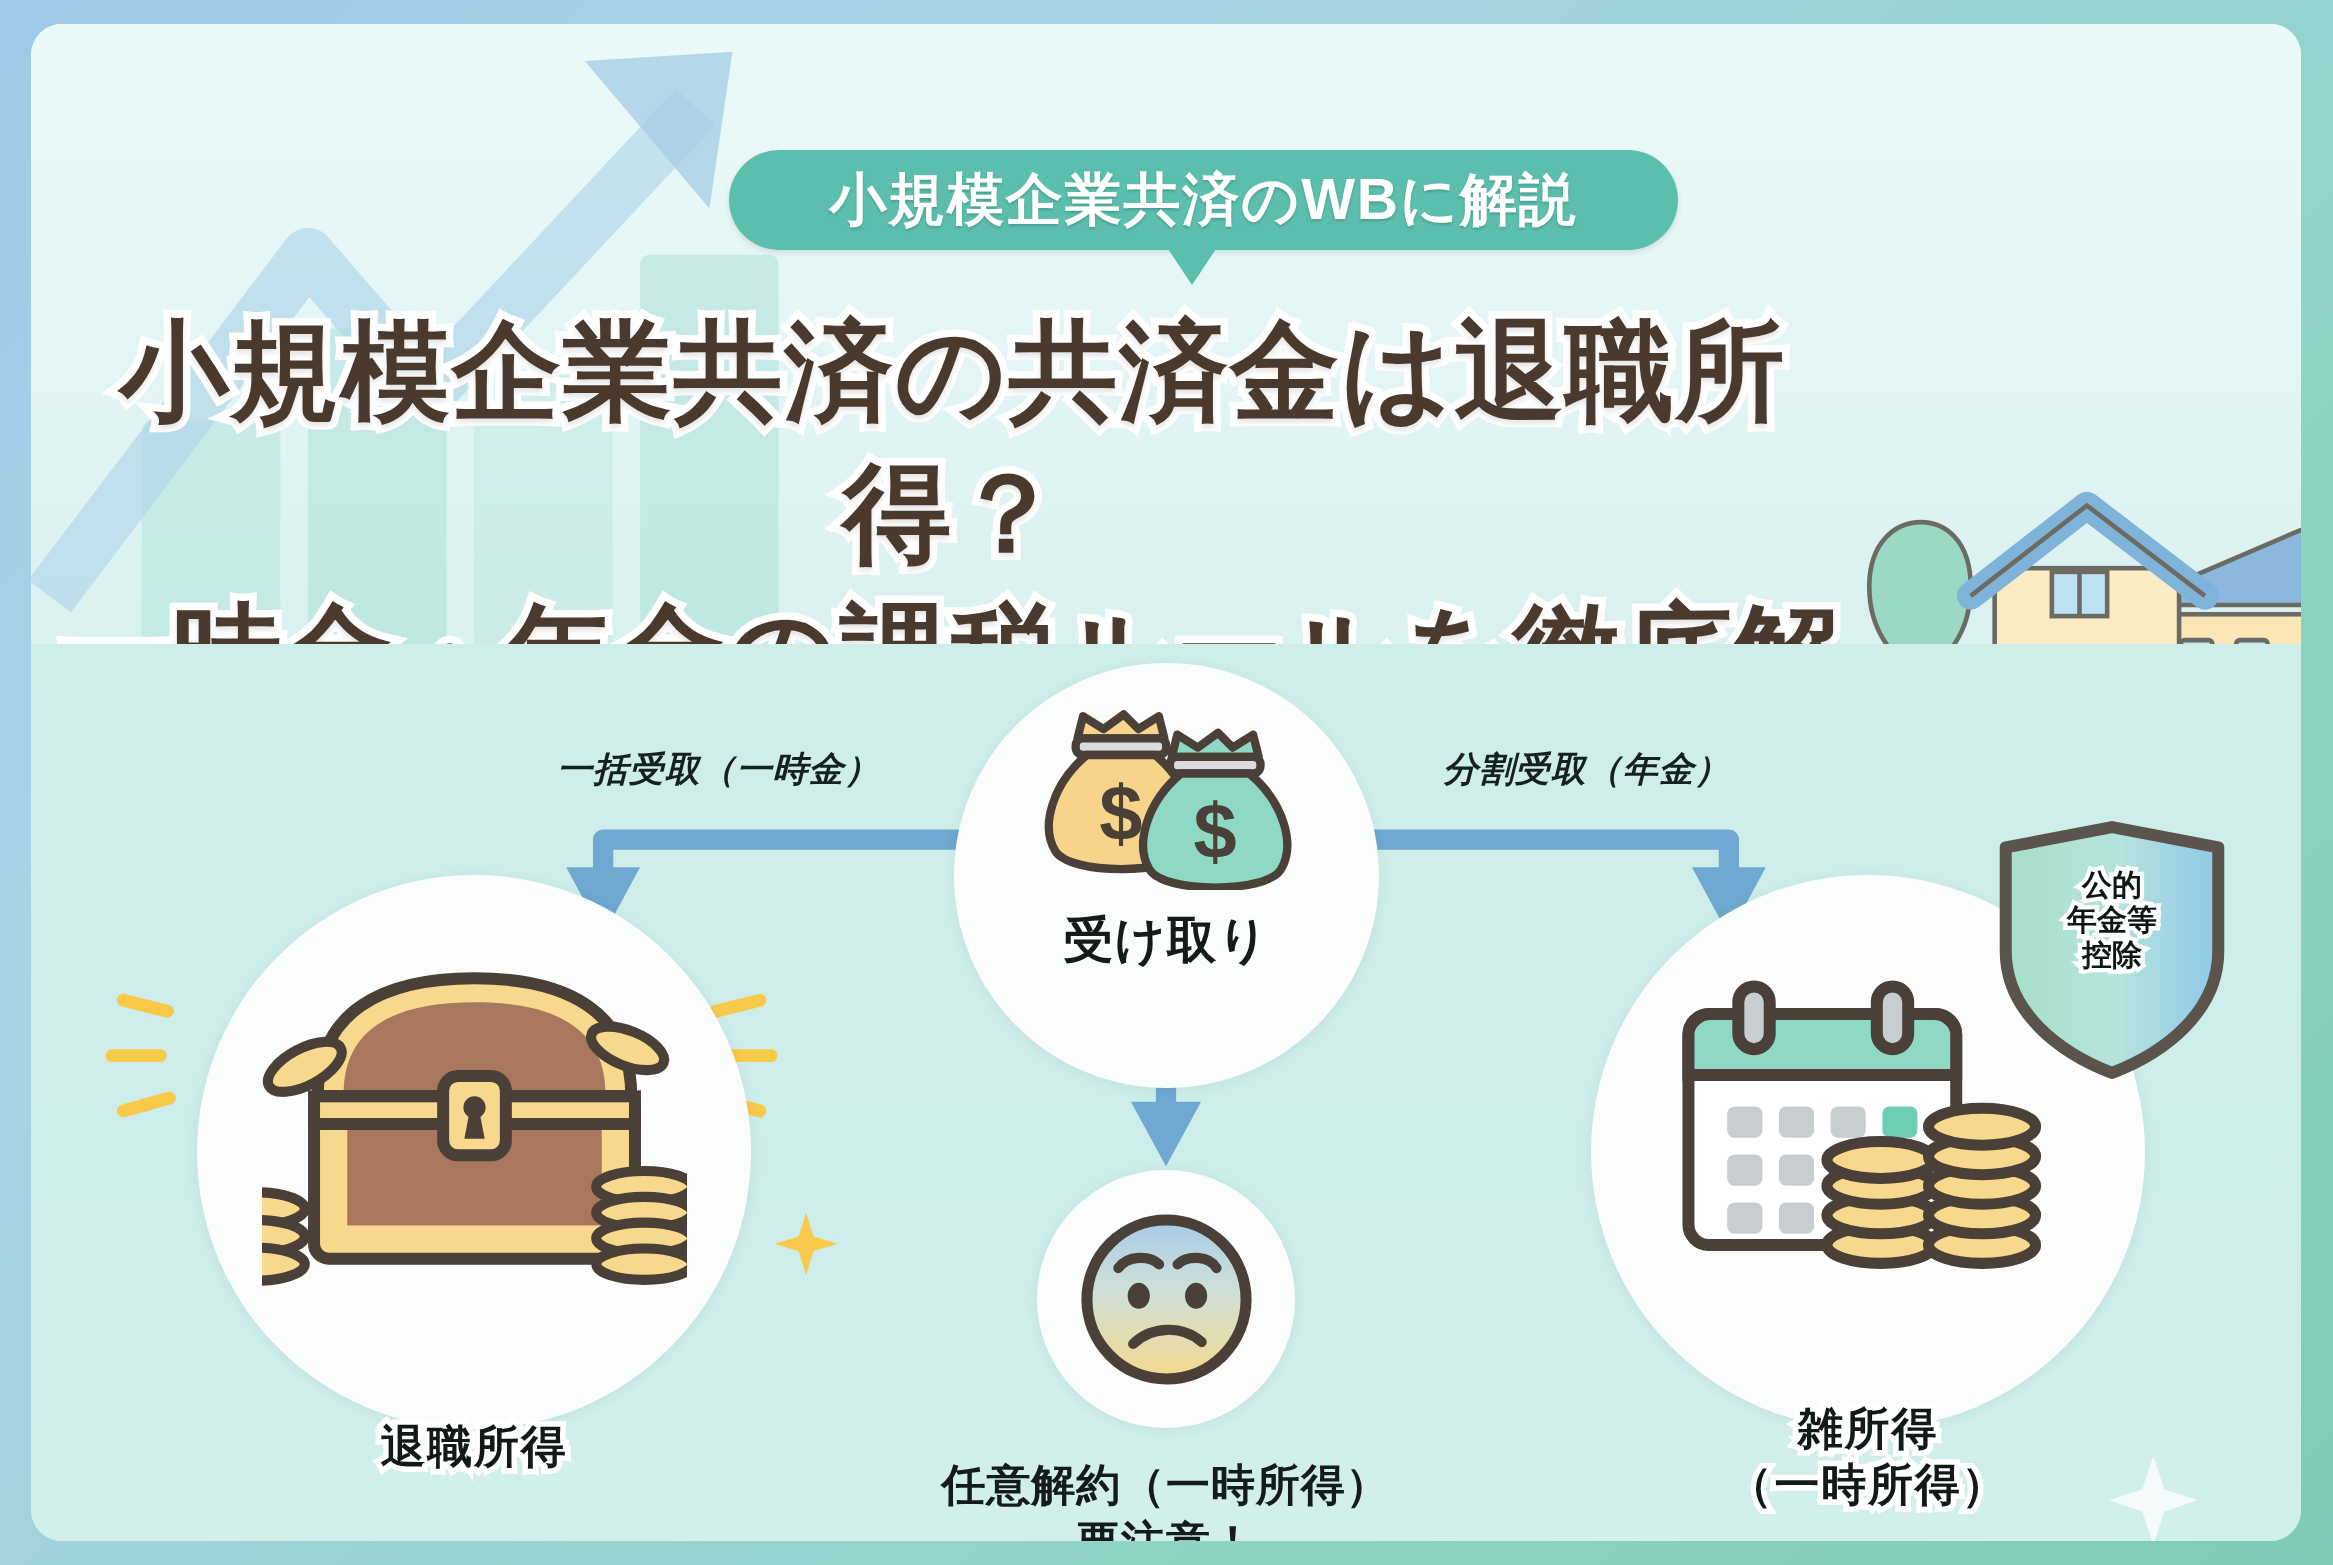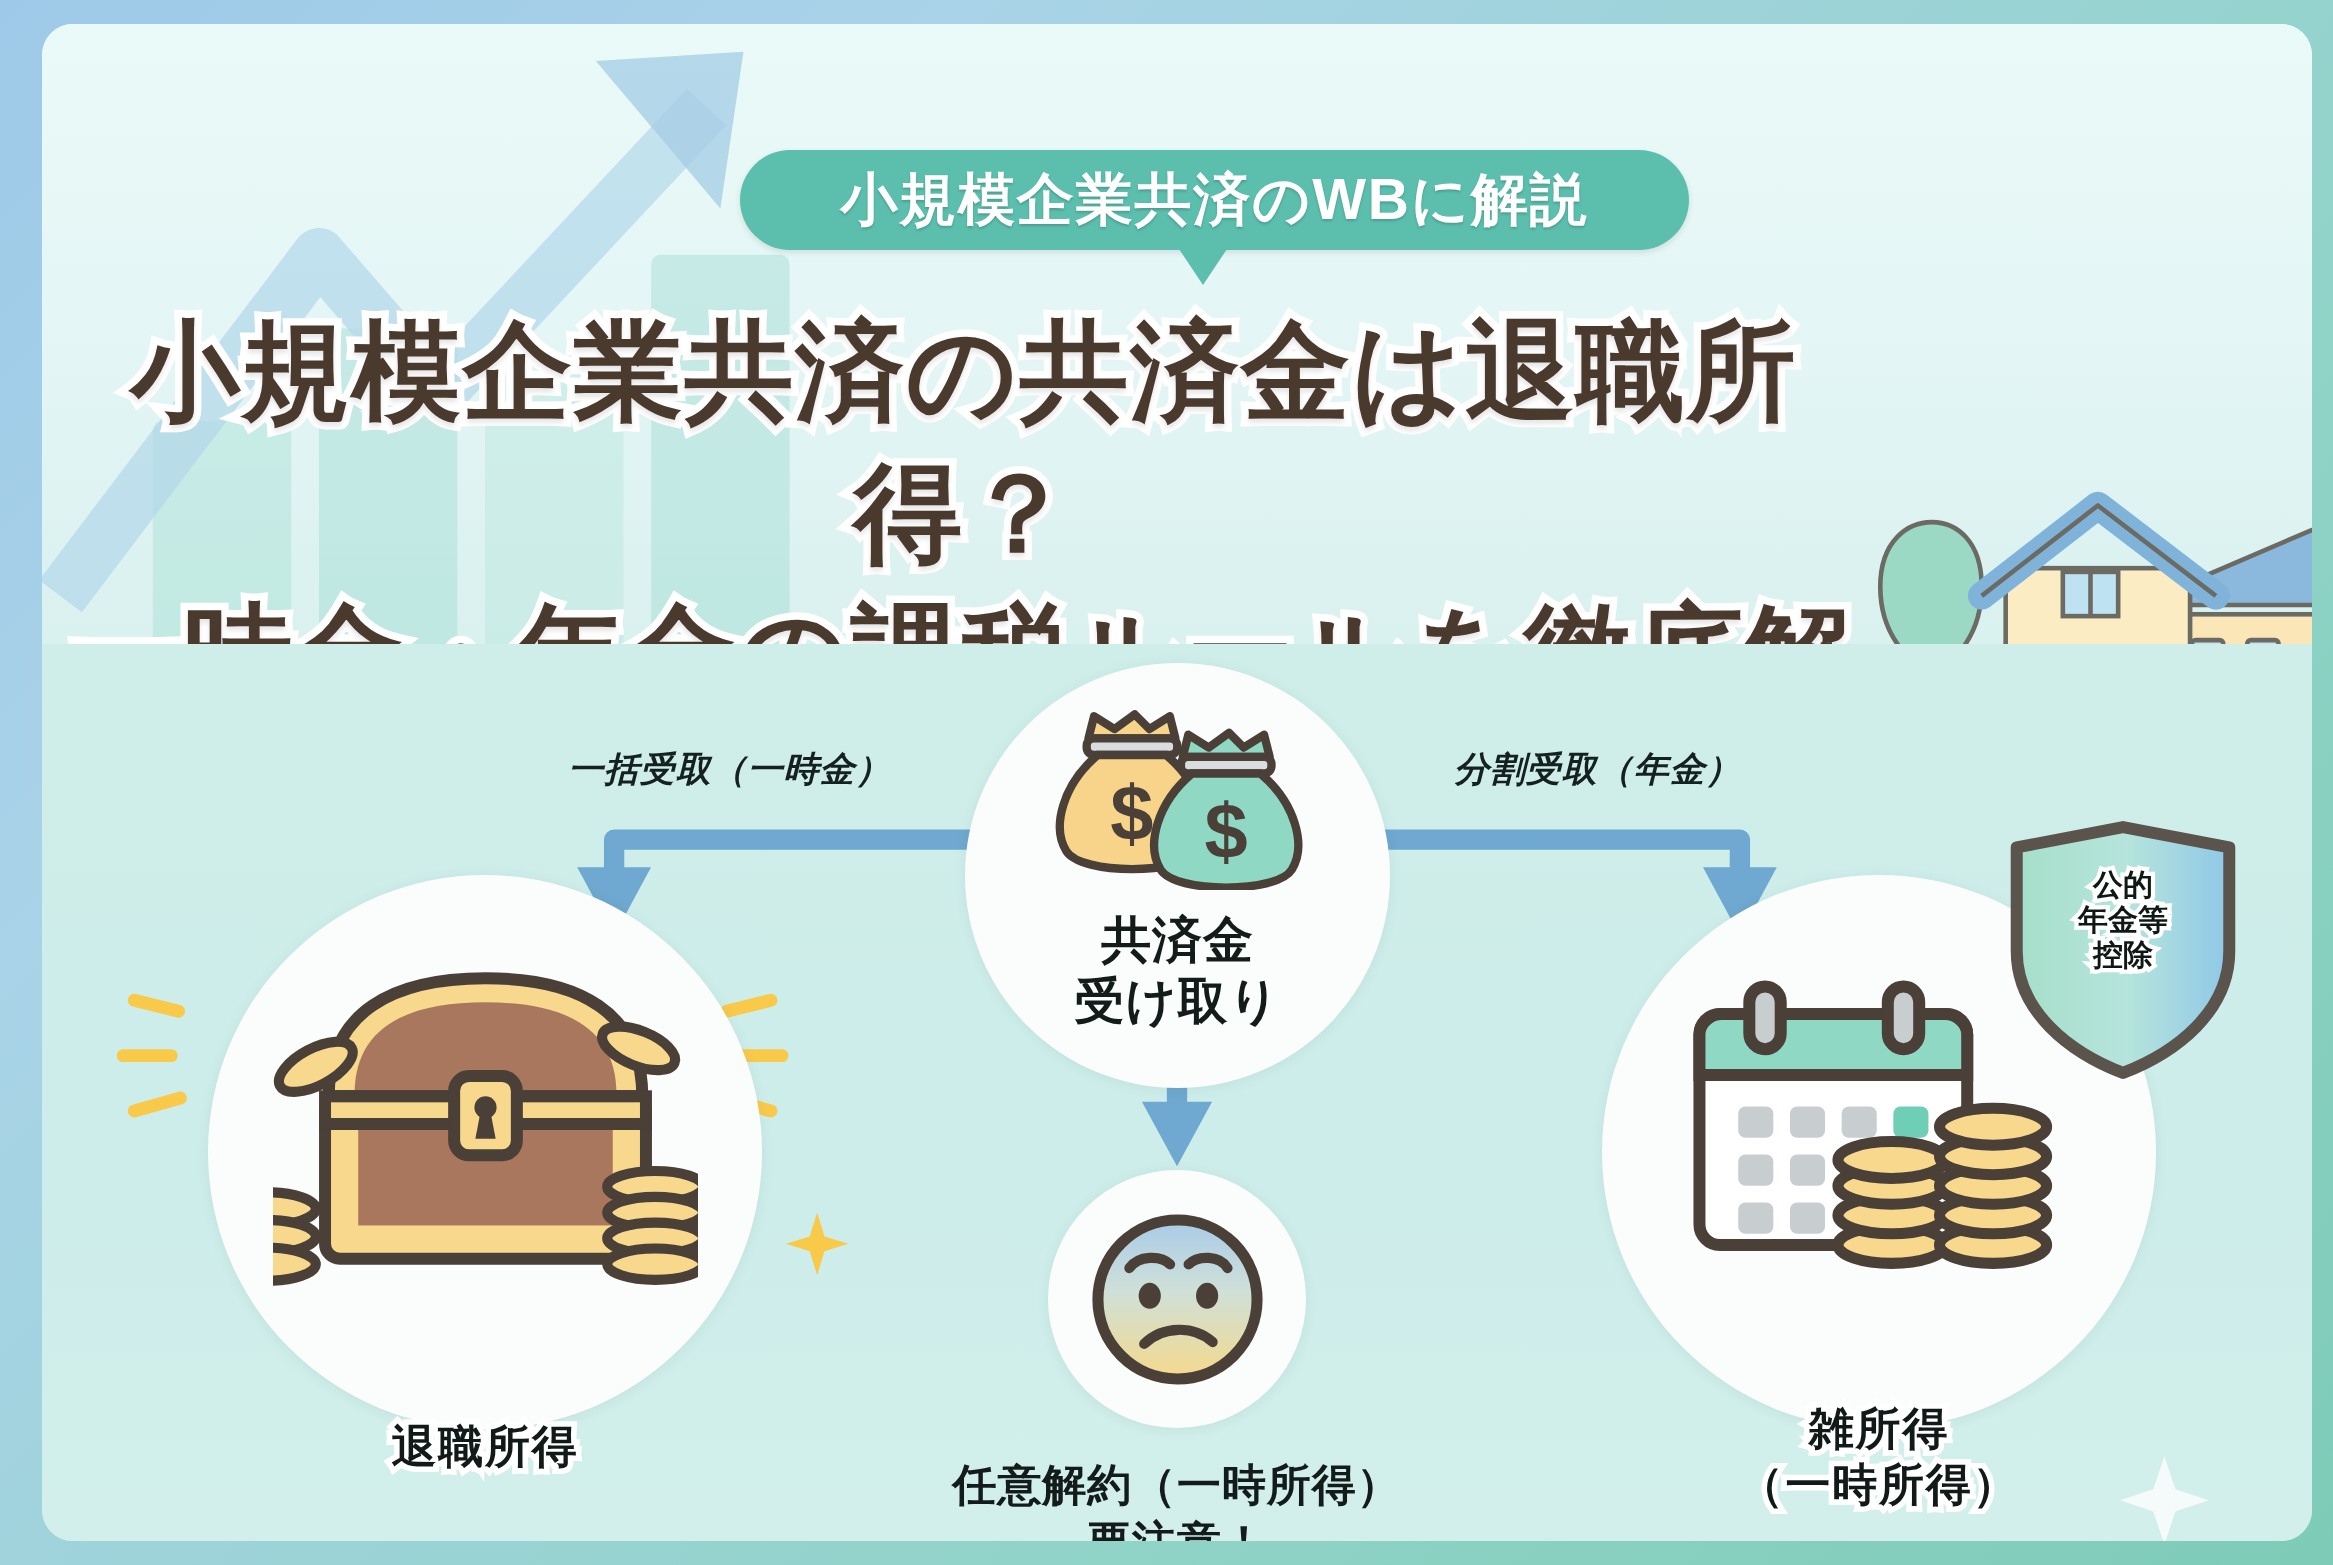--- a/index.html
+++ b/index.html
@@ -7,21 +7,21 @@
     width:2333px;height:1565px;overflow:hidden;
     font-family:"Liberation Sans","DejaVu Sans",sans-serif;
     background:#8fc0e3;
   }
   .canvas{
     position:relative;width:2333px;height:1565px;
     background:linear-gradient(135deg,#9ec9e8 0%,#a9d3e8 25%,#8fd3c6 70%,#7ecbb8 100%);
     overflow:hidden;
   }
   .inner{
-    position:absolute;left:42px;top:24px;width:2270px;height:1517px;
+    position:absolute;left:31px;top:24px;width:2270px;height:1517px;
     border-radius:31px;overflow:hidden;
     background:linear-gradient(180deg,#e9f7f6 0%,#e3f4f3 38%,#d8f0ec 45%,#cfece6 100%);
   }
   
   .topband{
     position:absolute;left:0;top:0;width:2270px;height:620px;
     background:linear-gradient(180deg,#eafaf8 0%,#e3f5f5 55%,#d9f1ef 100%);
     overflow:hidden;
   }
   .botband{
@@ -190,21 +190,20 @@
           <text x="93" y="146" font-size="84" font-weight="bold" fill="#4a4038" text-anchor="middle" font-family="Liberation Sans, sans-serif">$</text>
         </g>
         <g>
           <path d="M148 56 L154 32 L176 46 L198 30 L214 46 L236 32 L242 56 Z" fill="#8ed8c4" stroke="#4a4038" stroke-width="9" stroke-linejoin="round"></path>
           <rect x="146" y="56" width="98" height="18" rx="8" fill="#d9dde0" stroke="#4a4038" stroke-width="9"></rect>
           <path d="M158 74 C120 106 108 152 124 178 C140 204 250 204 266 178 C282 152 270 106 232 74 Z" fill="#8ed8c4" stroke="#4a4038" stroke-width="9"></path>
           <text x="195" y="166" font-size="84" font-weight="bold" fill="#4a4038" text-anchor="middle" font-family="Liberation Sans, sans-serif">$</text>
         </g>
       </svg>
       <div class="node-label" style="top:247px;">
-        <div>共済金</div>
         <div>受け取り</div>
       </div>
     </div>
 
     <div class="branch-label" style="left:526px;top:102px;">一括受取（一時金）</div>
     <div class="branch-label" style="left:1412px;top:102px;">分割受取（年金）</div>
 
     <div class="node-circle" style="left:166px;top:231px;width:554px;height:554px;">
       <svg style="position:absolute;left:65px;top:83px;" width="425" height="332" viewBox="0 0 460 360">
 

